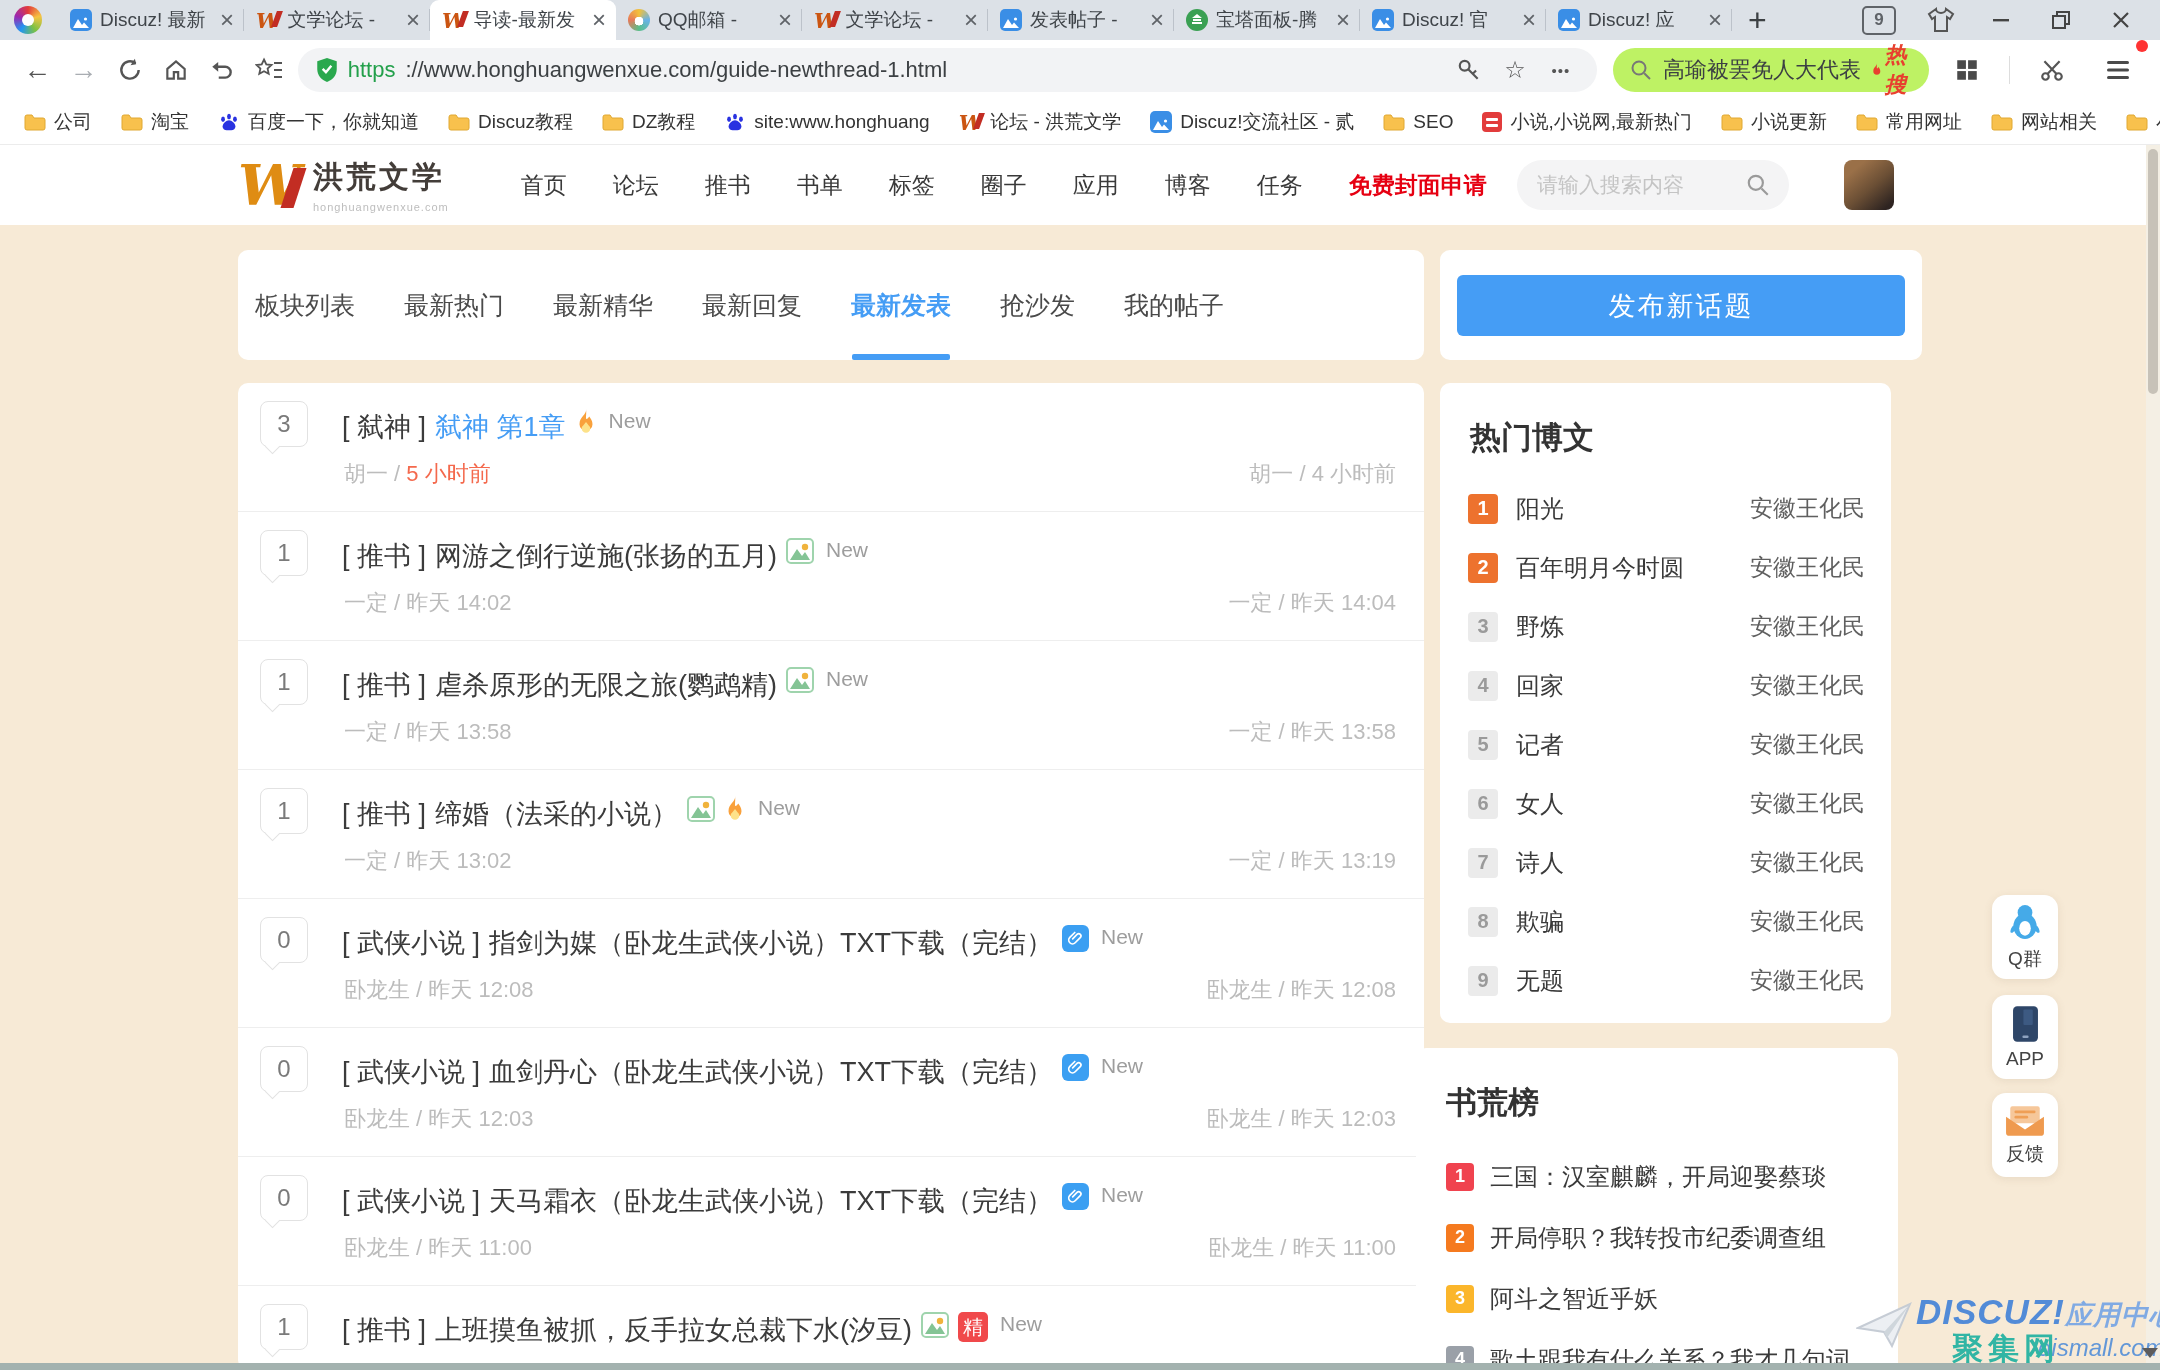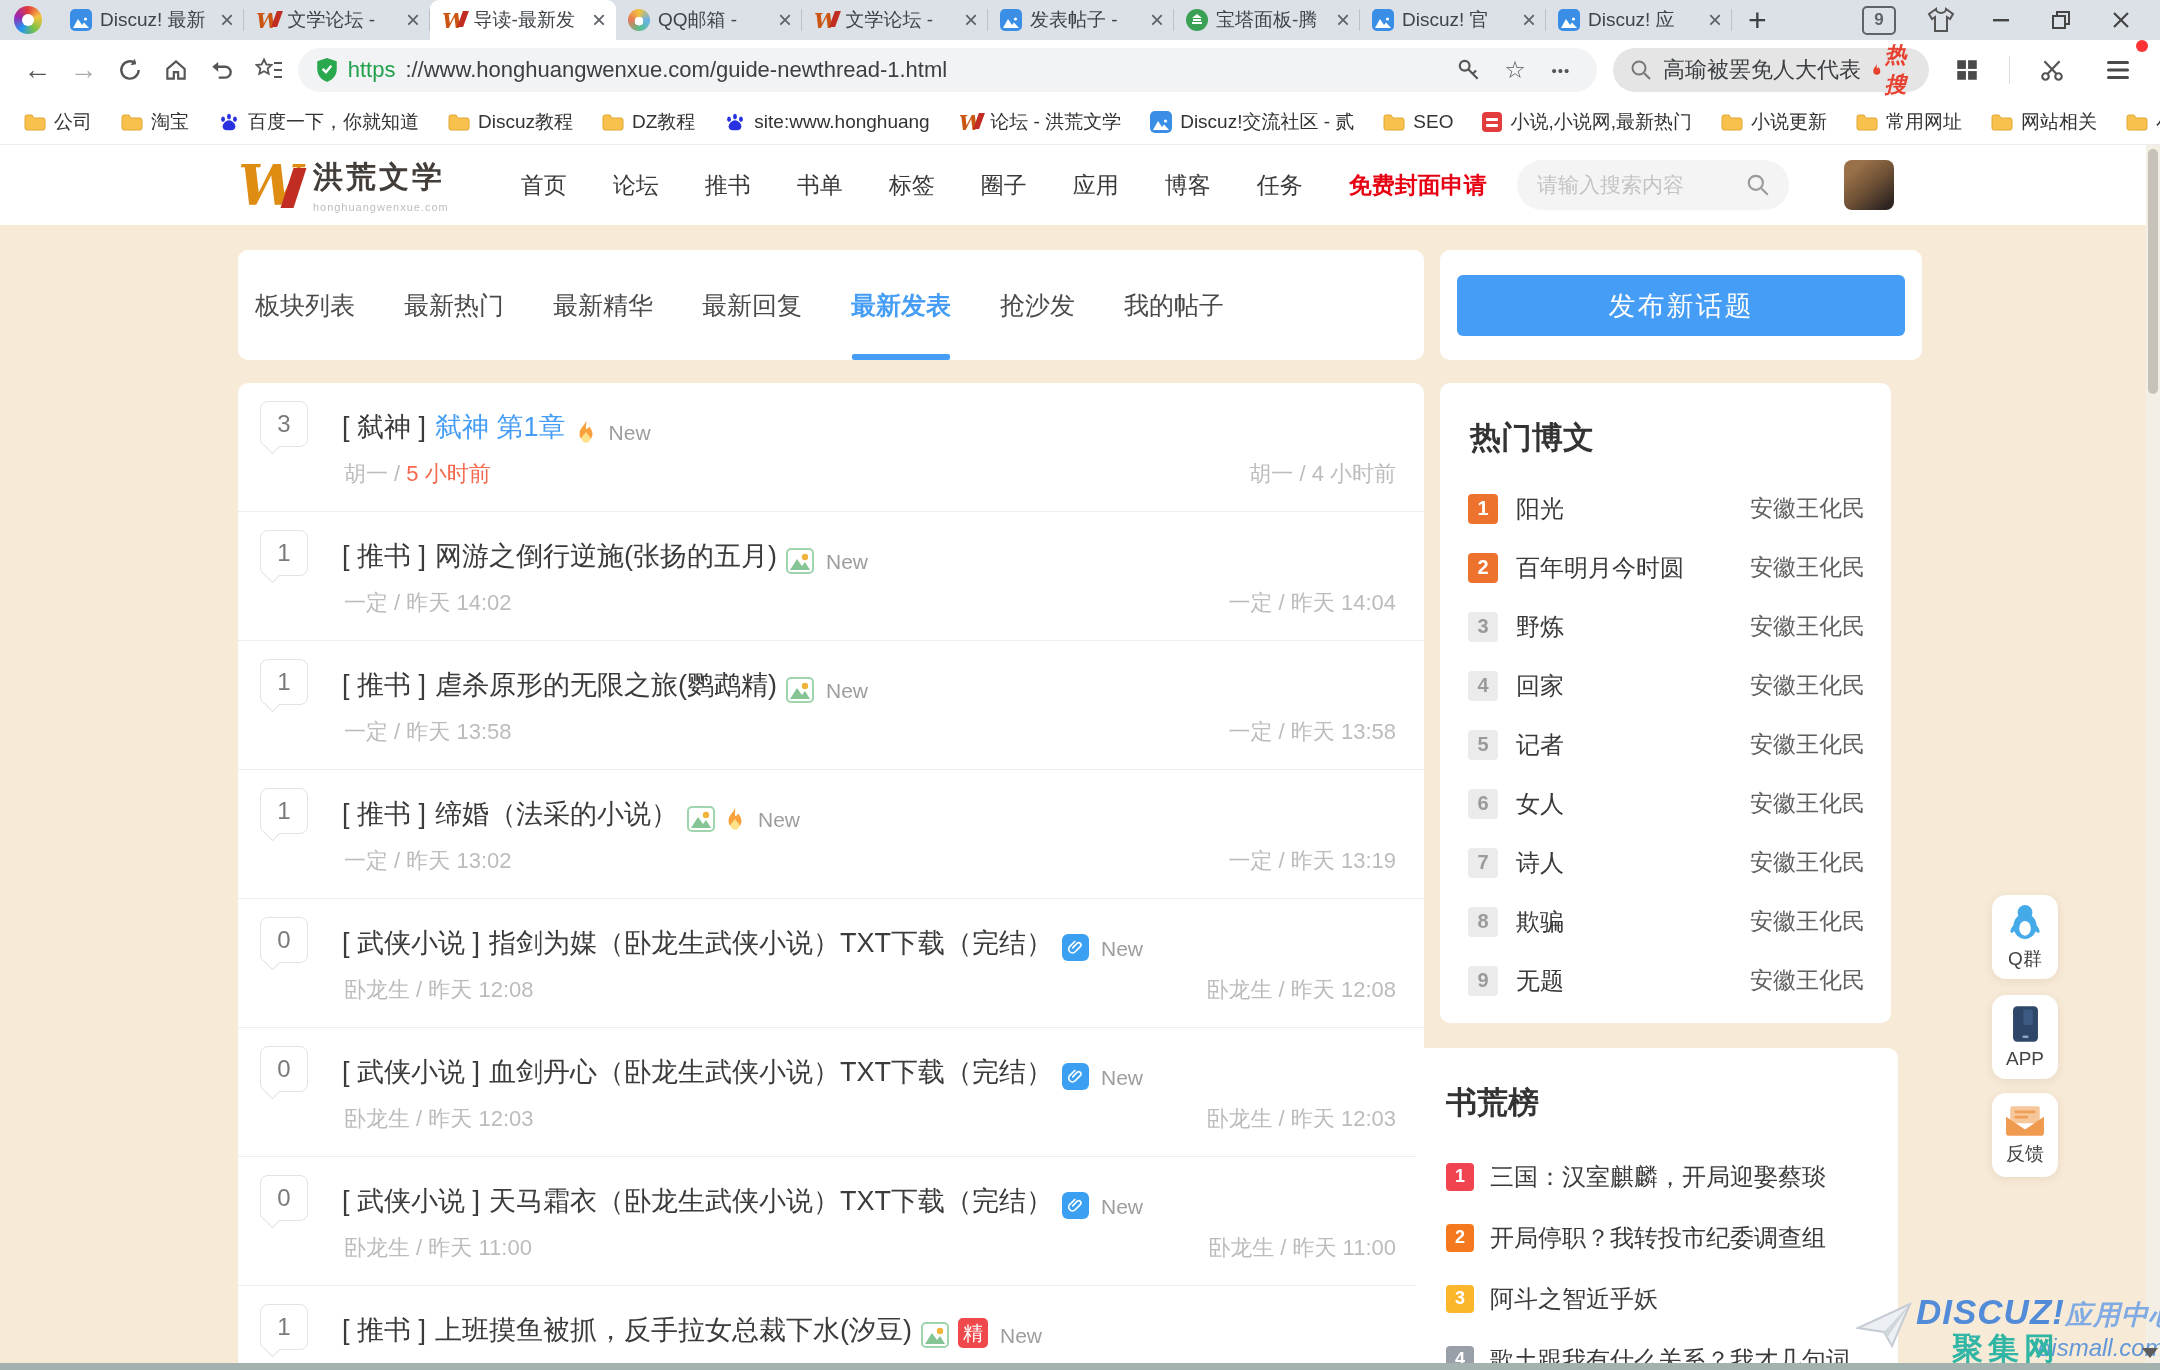--- a/index.html
+++ b/index.html
@@ -26,21 +26,21 @@
   
   .navbar{position:absolute;top:40px;left:0;right:0;height:60px;background:#fff;display:flex;align-items:center;
      padding:0 18px 0 14px;box-sizing:border-box}
   .nav-ico{width:48px;height:48px;display:flex;align-items:center;justify-content:center;font-size:28px;color:#555}
   .nav-ico.dim{color:#a9adb2}
   .url-box{width:1346px;height:44px;border-radius:22px;background:#f2f3f5;display:flex;align-items:center;gap:10px;
      padding:0 18px;box-sizing:border-box;margin-left:6px}
   .url-https{color:#23a04b;font-size:22px}
   .url-rest{color:#3c4043;font-size:22px;flex:1;white-space:nowrap;overflow:hidden}
   .urlbox-ico{display:flex;align-items:center;justify-content:center;width:36px;color:#555;font-size:24px}
-  .search-box{width:326px;height:44px;border-radius:22px;background:#e5e5e5;display:flex;align-items:center;gap:10px;
+  .search-box{width:326px;height:44px;border-radius:22px;background:#bef264;display:flex;align-items:center;gap:10px;
      padding:0 16px;box-sizing:border-box;margin-left:16px}
   .hot-q{font-size:22px;color:#3c4043;white-space:nowrap}
   .hot-tag{color:#e8402f;font-weight:bold;font-size:22px;font-style:italic;display:flex;align-items:center;gap:2px;margin-left:auto}
   .nav-right{display:flex;align-items:center;gap:18px;margin-left:14px}
   .vsep{width:1px;height:28px;background:#ddd}
   .menu-wrap{position:relative}
   .menu-dot{position:absolute;right:-6px;top:-6px;width:12px;height:12px;border-radius:50%;background:#f33}
   
   .bookmarksbar{position:absolute;top:100px;left:0;right:0;height:45px;background:#fff;display:flex;align-items:center;
      gap:29px;padding:0 24px;box-sizing:border-box;border-bottom:1px solid #ececec}
@@ -79,21 +79,21 @@
   .ftabs{display:flex;align-items:center;height:100%;padding-left:17px;gap:49px;font-size:25px;color:#4a4a4a}
   .ftab{position:relative;height:100%;display:flex;align-items:center}
   .ftab.active{color:#459df5;font-weight:bold}
   .ftab.active::after{content:"";position:absolute;left:50%;transform:translateX(-50%);bottom:0;width:98px;height:6px;background:#459df5;border-radius:2px}
   #threadsCard{left:238px;top:383px;width:1186px;height:987px;overflow:hidden}
   .thread{height:128px;position:relative;border-bottom:1px solid #eeeeee}
   .t-badge{position:absolute;left:22px;top:18px;width:46px;height:44px;border:1px solid #e2e2e2;border-radius:8px;background:#fff;
      display:flex;align-items:center;justify-content:center;font-size:24px;color:#7a7a7a}
   .t-badge::after{content:"";position:absolute;left:6px;bottom:-6px;width:10px;height:10px;background:#fff;
      border-left:1px solid #e2e2e2;border-bottom:1px solid #e2e2e2;transform:rotate(-45deg)}
-  .t-title{position:absolute;left:104px;top:26px;font-size:27px;color:#3b3b3b;display:flex;align-items:flex-end;gap:9px;white-space:nowrap}
+  .t-title{position:absolute;left:104px;top:26px;font-size:27px;color:#3b3b3b;display:flex;align-items:flex-start;gap:9px;white-space:nowrap}
   .t-link.blue{color:#459df5}
   .t-new{font-size:21px;color:#9d9d9d;margin-left:3px}
   .t-ico{flex:0 0 auto}
   .clip-ico{width:27px;height:27px;border-radius:6px;background:#3b9ff2;display:inline-flex;align-items:center;justify-content:center;flex:0 0 auto}
   .jing-ico{width:30px;height:30px;border-radius:5px;background:#f0494b;color:#fff;font-size:20px;display:inline-flex;
      align-items:center;justify-content:center;flex:0 0 auto}
   .t-meta{position:absolute;left:106px;top:76px;font-size:22px;color:#bcbcbc}
   .t-meta .red{color:#f4694d}
   .t-metaR{position:absolute;right:28px;top:76px;font-size:22px;color:#bcbcbc}
   

